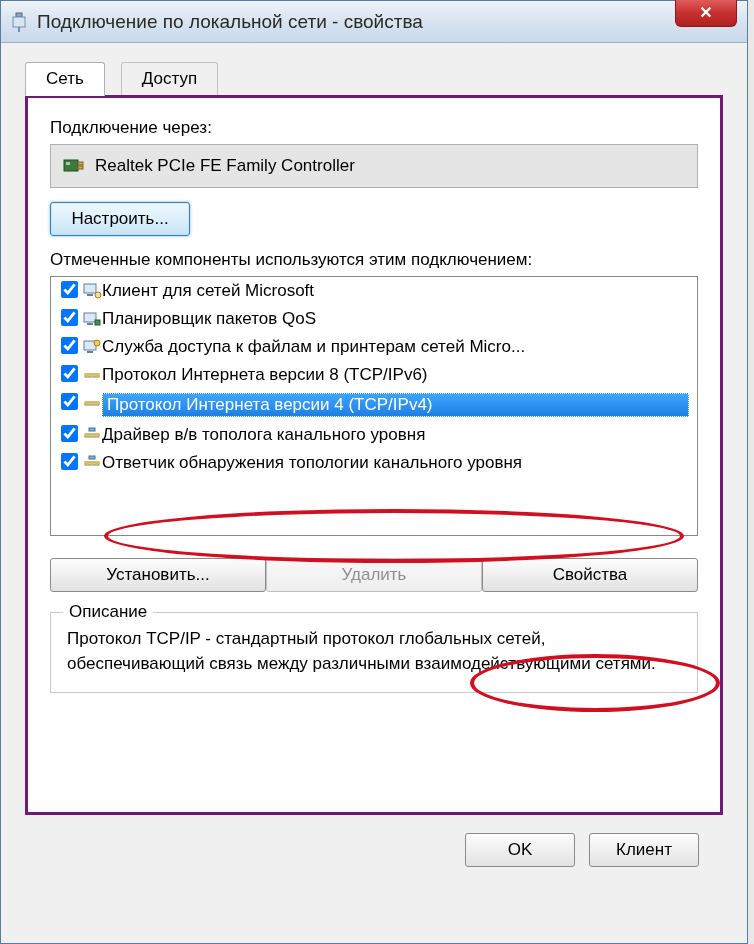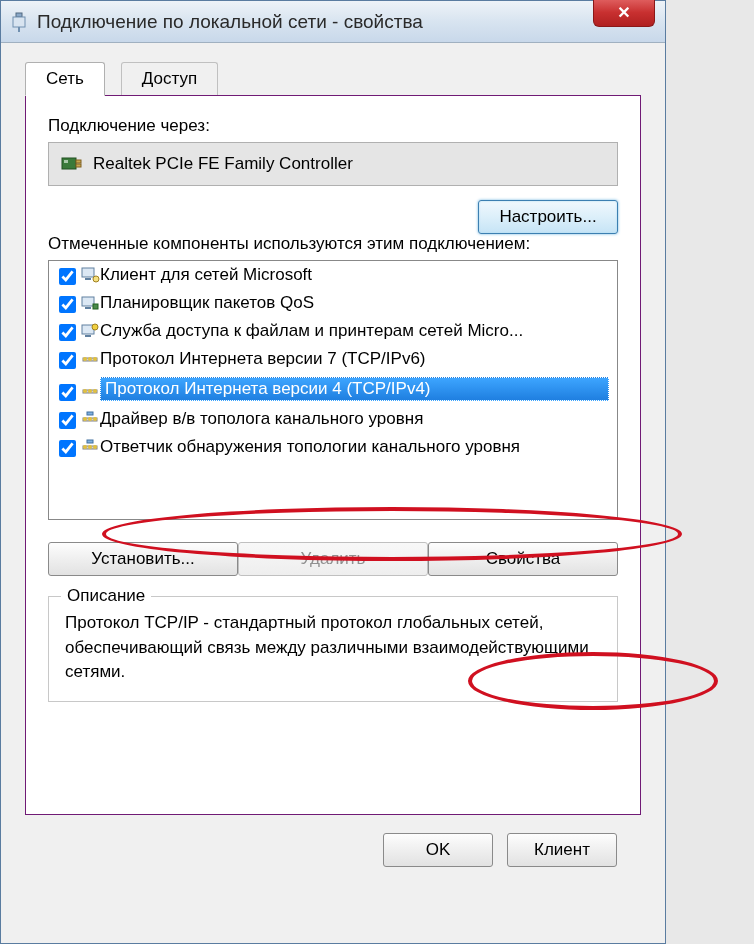--- a/index.html
+++ b/index.html
@@ -7,21 +7,21 @@
     margin: 0;
     padding: 0;
     background: #e8e8e8;
     font-family: "Segoe UI", Tahoma, sans-serif;
     font-size: 17px;
     width: 754px;
     height: 944px;
     overflow: hidden;
   }
   .window {
-    width: 666px;
+    width: 748px;
     height: 944px;
     background: #f0f0f0;
     border: 1px solid #5a7ca0;
     position: relative;
   }
   .titlebar {
     height: 42px;
     background: linear-gradient(to bottom, #eef3f8 0%, #d8e4f0 50%, #c8d8ea 100%);
     border-bottom: 1px solid #a0b0c0;
     display: flex;
@@ -86,21 +86,21 @@
     margin-bottom: -1px;
     position: relative;
     z-index: 3;
   }
   .tab.inactive {
     background: #f0f0f0;
     border-color: #c0c0c0;
   }
   .tab-panel {
     background: #fff;
-    border: 1px solid #701a75;
+    border: 3px solid #701a75;
     padding: 20px 22px 22px 22px;
     min-height: 720px;
     position: relative;
     z-index: 1;
   }
   .label {
     margin-bottom: 6px;
     font-size: 17px;
   }
   .adapter-box {
@@ -134,32 +134,32 @@
     border-color: #c0c0c0;
     background: linear-gradient(to bottom, #f8f8f8, #eee);
   }
   .btn.focused {
     border: 1px solid #3c7fb1;
     box-shadow: 0 0 3px #6fb6e0, inset 0 0 2px #a8d8f0;
     background: linear-gradient(to bottom, #f0f8fd, #dceffa 50%, #c6e4f6);
   }
   .row-right {
     display: flex;
-    justify-content: flex-end;
+    margin-bottom: 14px;
   }
   .list-box {
     border: 1px solid #888;
     background: #fff;
     margin-bottom: 22px;
     height: 260px;
     overflow: hidden;
   }
   .list-item {
     display: flex;
-    align-items: flex-end;
+    align-items: flex-start;
     padding: 4px 8px;
     font-size: 17px;
     position: relative;
   }
   .list-item input[type=checkbox] {
     width: 17px;
     height: 17px;
     margin: 0 4px 0 2px;
   }
   .list-item .item-icon {
@@ -323,21 +323,21 @@
           <div class="list-item">
             <input type="checkbox" checked="" style="">
             <span class="item-icon">
               <svg width="20" height="20">
                 <rect x="3" y="9" width="14" height="3" fill="#d0d0d0" stroke="#808080"></rect>
                 <circle cx="5" cy="10" r="2" fill="#e0c040"></circle>
                 <circle cx="10" cy="10" r="2" fill="#e0c040"></circle>
                 <circle cx="15" cy="10" r="2" fill="#e0c040"></circle>
               </svg>
             </span>
-            <span class="item-text">Протокол Интернета версии 7 (TCP/IPv6)</span>
+            <span class="item-text">Протокол Интернета версии 8 (TCP/IPv6)</span>
           </div>
           <div class="list-item selected">
             <input type="checkbox" checked="" style="">
             <span class="item-icon">
               <svg width="20" height="20">
                 <rect x="3" y="9" width="14" height="3" fill="#d0d0d0" stroke="#808080"></rect>
                 <circle cx="5" cy="10" r="2" fill="#e0c040"></circle>
                 <circle cx="10" cy="10" r="2" fill="#e0c040"></circle>
                 <circle cx="15" cy="10" r="2" fill="#e0c040"></circle>
               </svg>

